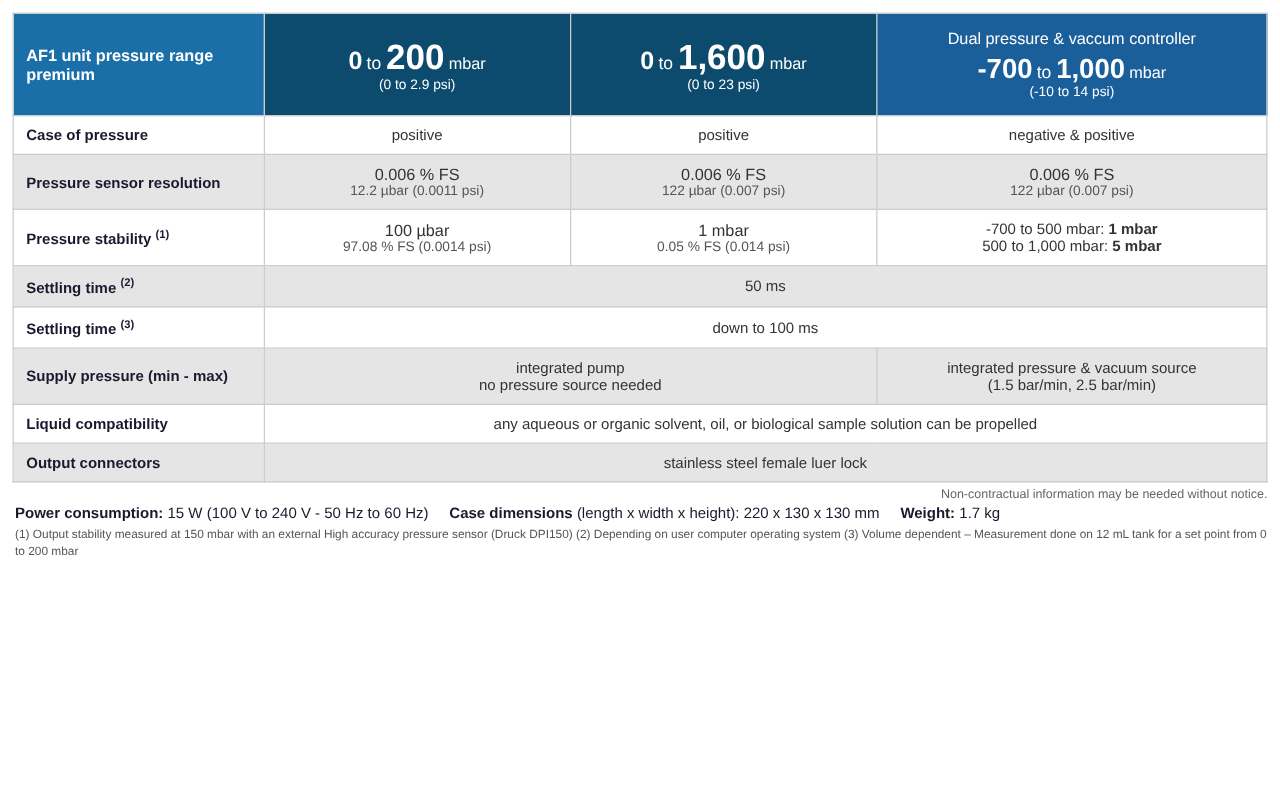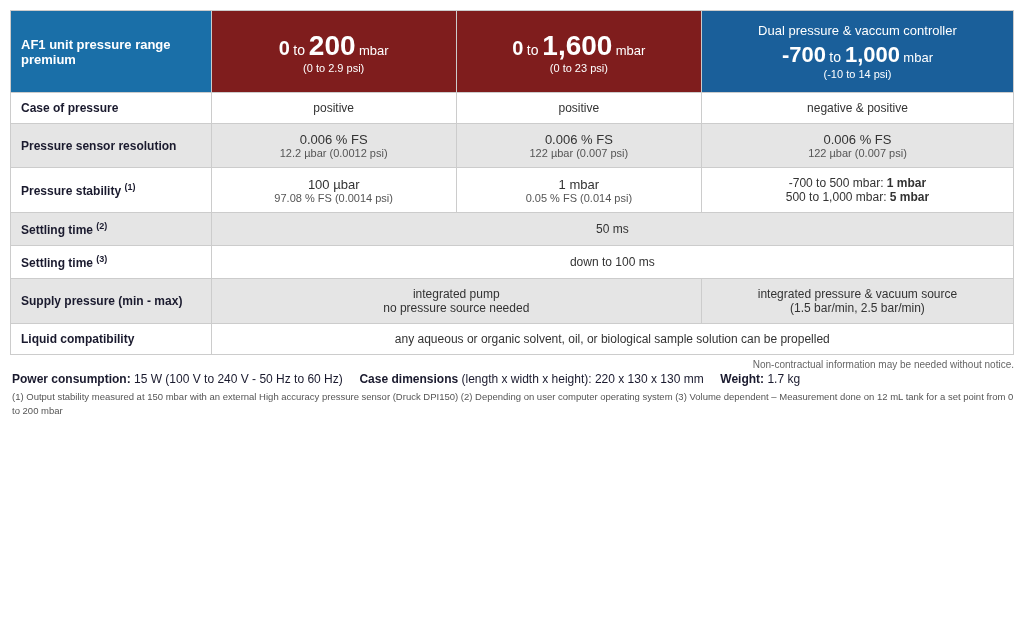--- a/index.html
+++ b/index.html
@@ -37,21 +37,21 @@
     
     .header-label {
       background: #1a6fa8;
       color: #fff;
       font-weight: bold;
       font-size: 13px;
       padding: 12px 10px;
       vertical-align: middle;
     }
     .header-col {
-      background: #7f1d1d;
+      background: #0c4a6e;
       color: #fff;
       text-align: center;
       padding: 12px 8px;
       vertical-align: middle;
     }
     .header-col-dual {
       background: #1a5f9a;
       color: #fff;
       text-align: center;
       padding: 12px 8px;
@@ -165,21 +165,21 @@
         <span>negative &amp; positive</span>
       </td>
     </tr>
 
     <tr class="row-shade">
       <td class="col-label">
         <span>Pressure sensor resolution</span>
       </td>
       <td class="data-cell">
         <div class="data-main">0.006 % FS</div>
-        <div class="data-sub">12.2 µbar (0.0012 psi)</div>
+        <div class="data-sub">12.2 µbar (0.0011 psi)</div>
       </td>
       <td class="data-cell">
         <div class="data-main">0.006 % FS</div>
         <div class="data-sub">122 µbar (0.007 psi)</div>
       </td>
       <td class="data-cell">
         <div class="data-main">0.006 % FS</div>
         <div class="data-sub">122 µbar (0.007 psi)</div>
       </td>
     </tr>
@@ -236,20 +236,28 @@
 
     <tr class="row-light">
       <td class="col-label">
         <span>Liquid compatibility</span>
       </td>
       <td class="data-cell span-cell" colspan="3">
         <span>any aqueous or organic solvent, oil, or biological sample solution can be propelled</span>
       </td>
     </tr>
 
+    <tr class="row-shade">
+      <td class="col-label">
+        <span>Output connectors</span>
+      </td>
+      <td class="data-cell span-cell" colspan="3">
+        <span>stainless steel female luer lock</span>
+      </td>
+    </tr>
   </tbody>
 </table>
 
 <div class="footer-note">Non-contractual information may be needed without notice.</div>
 
 <div class="footer-main">
   <strong>Power consumption:</strong>
   <span>15 W (100 V to 240 V - 50 Hz to 60 Hz)</span>
   &nbsp;&nbsp;&nbsp;
   <strong>Case dimensions</strong>

